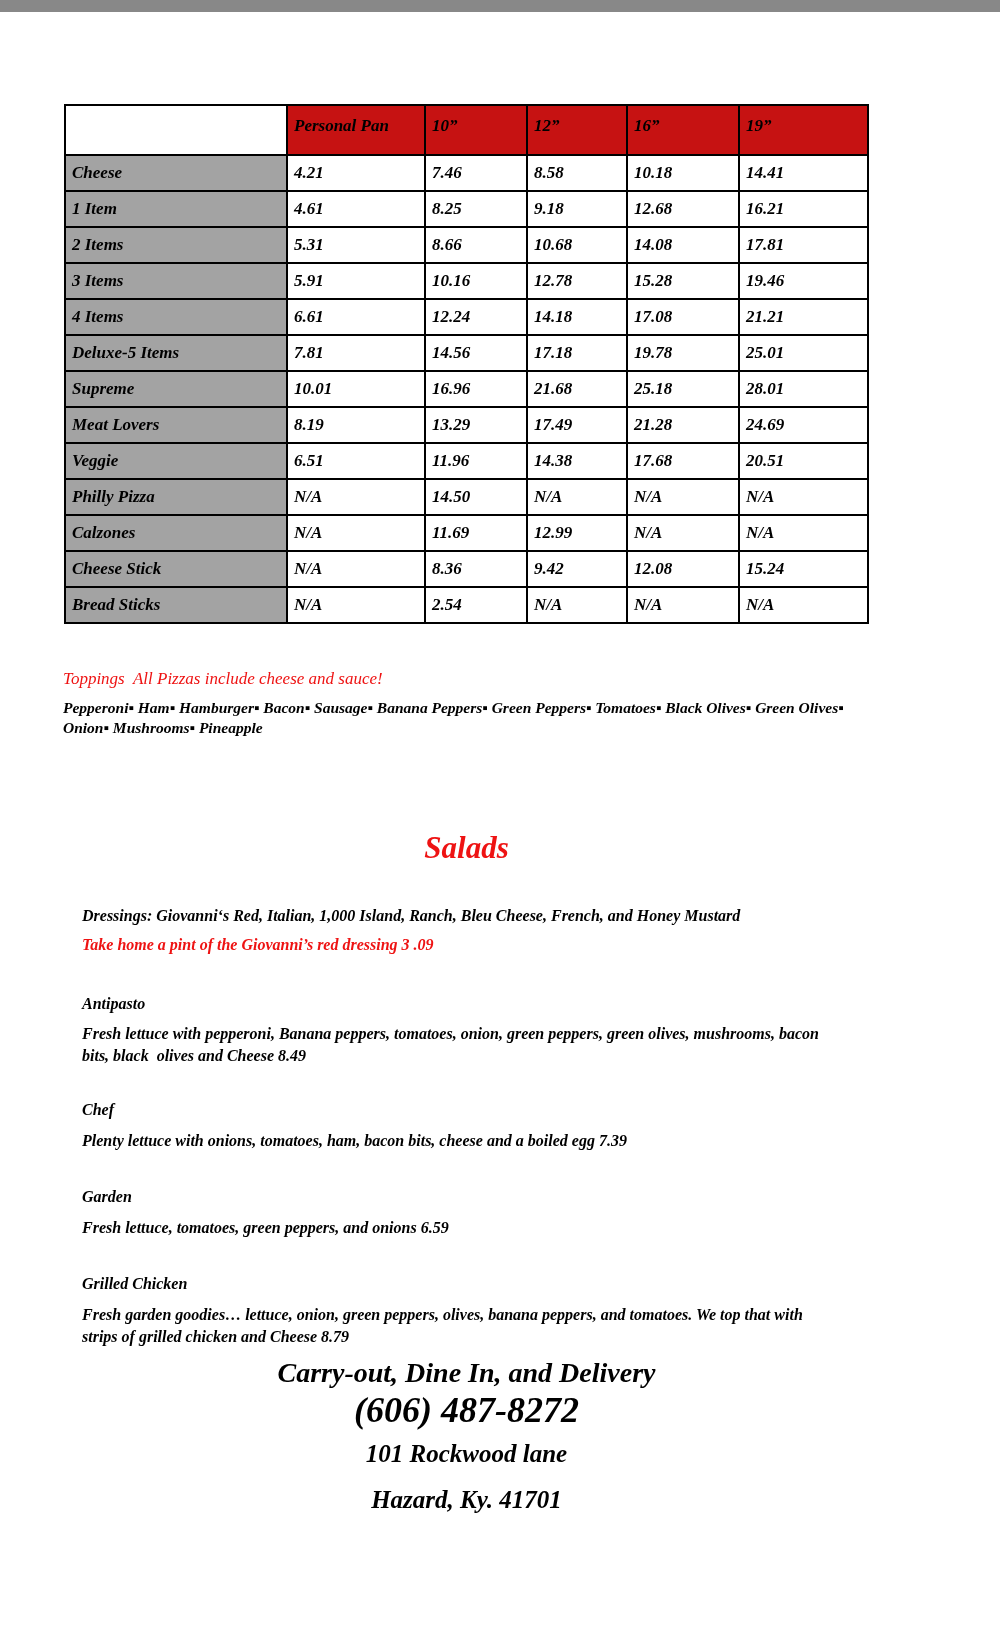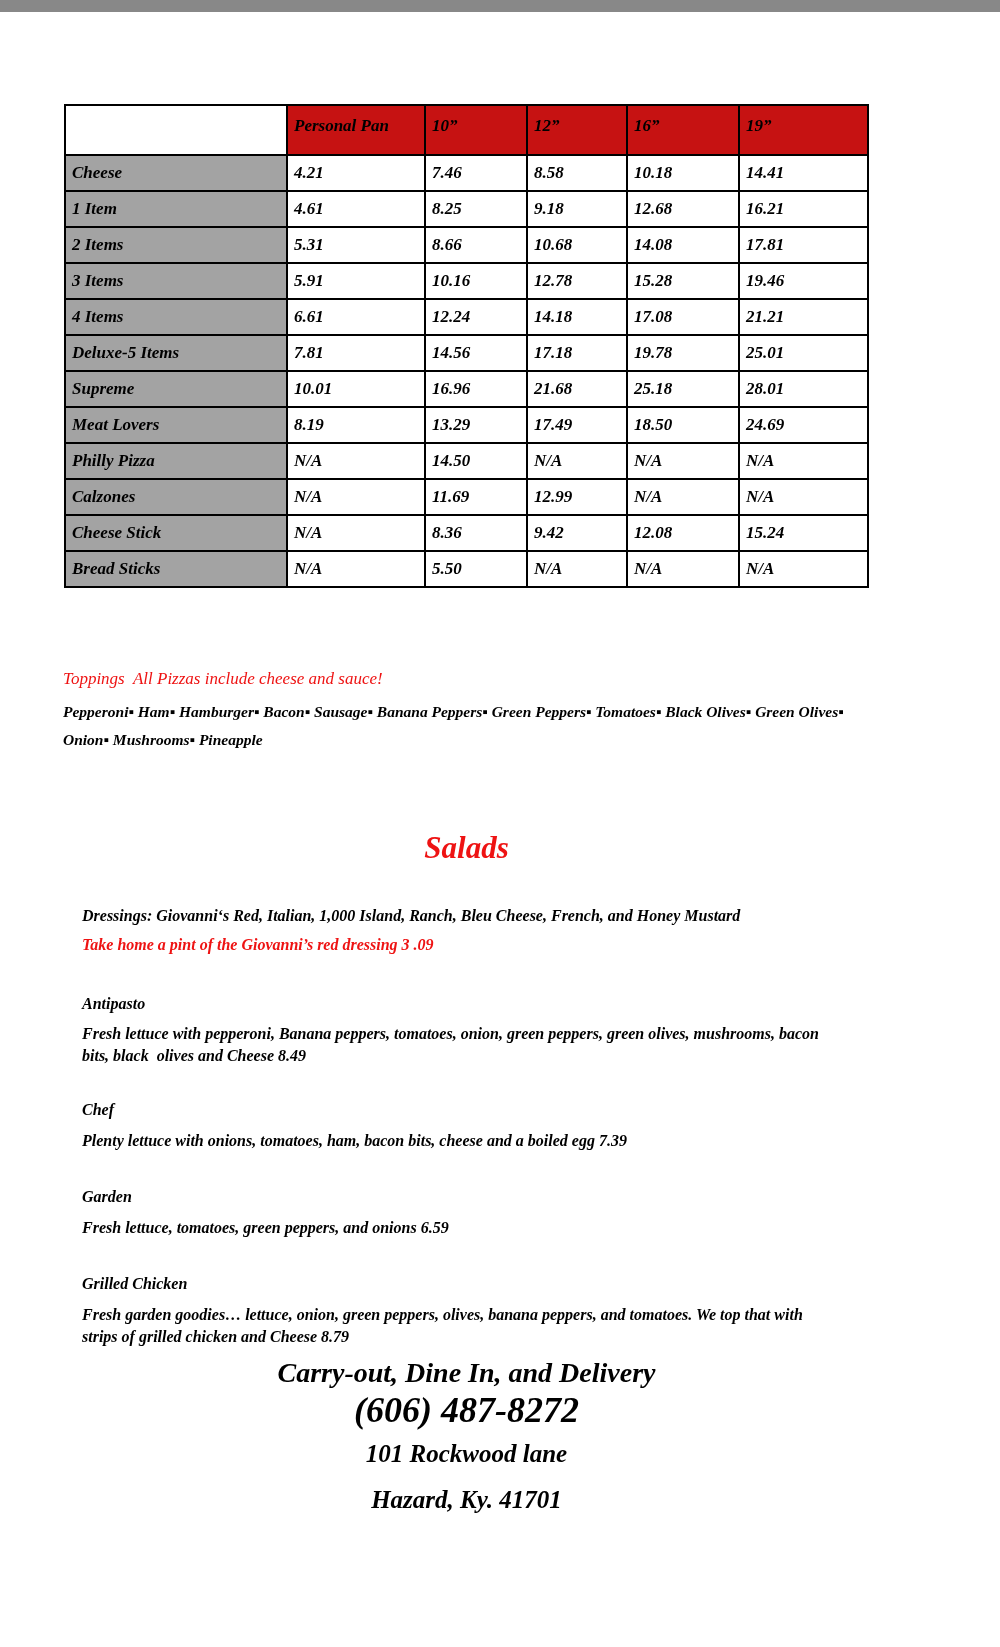--- a/index.html
+++ b/index.html
@@ -41,21 +41,21 @@
     font-size: 17px;
   }
   table.price-table th.blank-corner { background: #ffffff; }
   table.price-table td.row-label { background: #a3a3a3; }
   table.price-table td.price-cell { background: #ffffff; }
 
   
   .abs { position: absolute; white-space: pre-wrap; }
   .red { color: #ee1313; }
   .toppings-note { top: 657px; left: 63px; font-size: 17px; }
-  .toppings-list { top: 686px; left: 63px; width: 790px; font-size: 15.5px; font-weight: bold; line-height: 28px; }
+  .toppings-list { top: 686px; left: 63px; width: 790px; font-size: 15.5px; font-weight: bold; line-height: 20px; }
 
   .salads-title { top: 818px; left: 63px; width: 807px; text-align: center; font-size: 31px; font-weight: bold; }
 
   .dressings { top: 895px; left: 82px; width: 770px; font-size: 16px; font-weight: bold; }
   .promo     { top: 924px; left: 82px; width: 770px; font-size: 16px; font-weight: bold; }
 
   .salad-name { left: 82px; font-size: 16px; font-weight: bold; text-align: right; }
   .salad-desc { left: 82px; width: 745px; font-size: 16px; font-weight: bold; line-height: 22px; }
   .antipasto-name { top: 983px; }
   .antipasto-desc { top: 1011px; }
@@ -152,22 +152,30 @@
             <td class="price-cell">16.96</td>
             <td class="price-cell">21.68</td>
             <td class="price-cell">25.18</td>
             <td class="price-cell">28.01</td>
           </tr>
           <tr>
             <td class="row-label">Meat Lovers</td>
             <td class="price-cell">8.19</td>
             <td class="price-cell">13.29</td>
             <td class="price-cell">17.49</td>
-            <td class="price-cell">18.50</td>
+            <td class="price-cell">21.28</td>
             <td class="price-cell">24.69</td>
+          </tr>
+          <tr>
+            <td class="row-label">Veggie</td>
+            <td class="price-cell">6.51</td>
+            <td class="price-cell">11.96</td>
+            <td class="price-cell">14.38</td>
+            <td class="price-cell">17.68</td>
+            <td class="price-cell">20.51</td>
           </tr>
           <tr>
             <td class="row-label">Philly Pizza</td>
             <td class="price-cell">N/A</td>
             <td class="price-cell">14.50</td>
             <td class="price-cell">N/A</td>
             <td class="price-cell">N/A</td>
             <td class="price-cell">N/A</td>
           </tr>
           <tr>
@@ -182,21 +190,21 @@
             <td class="row-label">Cheese Stick</td>
             <td class="price-cell">N/A</td>
             <td class="price-cell">8.36</td>
             <td class="price-cell">9.42</td>
             <td class="price-cell">12.08</td>
             <td class="price-cell">15.24</td>
           </tr>
           <tr>
             <td class="row-label">Bread Sticks</td>
             <td class="price-cell">N/A</td>
-            <td class="price-cell">5.50</td>
+            <td class="price-cell">2.54</td>
             <td class="price-cell">N/A</td>
             <td class="price-cell">N/A</td>
             <td class="price-cell">N/A</td>
           </tr>
         </tbody>
     </table>
   </div>
 
   <div class="abs toppings-note red">Toppings  All Pizzas include cheese and sauce!</div>
   <div class="abs toppings-list">Pepperoni▪ Ham▪ Hamburger▪ Bacon▪ Sausage▪ Banana Peppers▪ Green Peppers▪ Tomatoes▪ Black Olives▪ Green Olives▪ Onion▪ Mushrooms▪ Pineapple</div>

